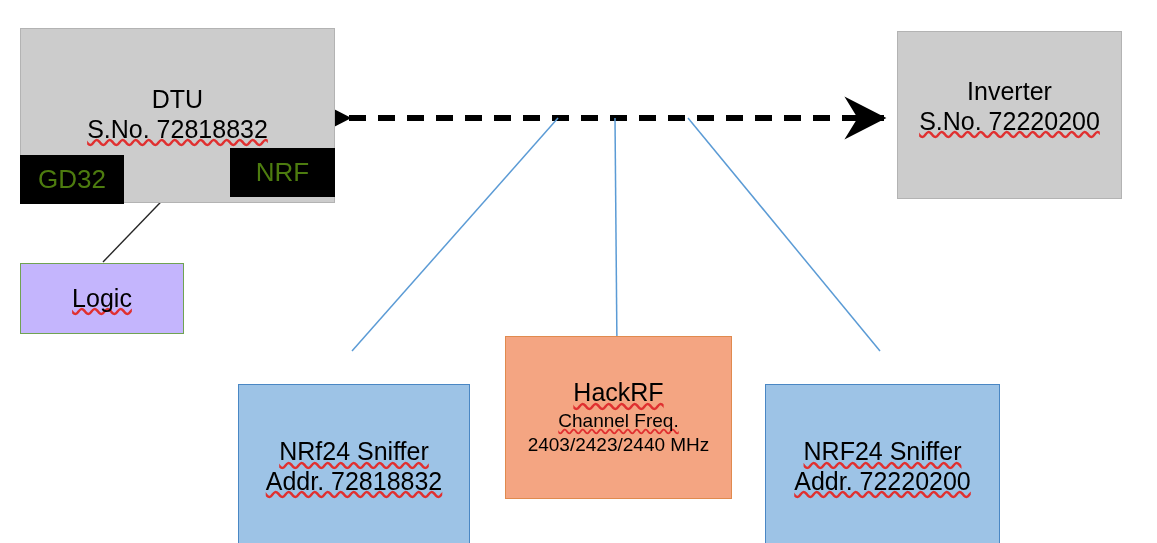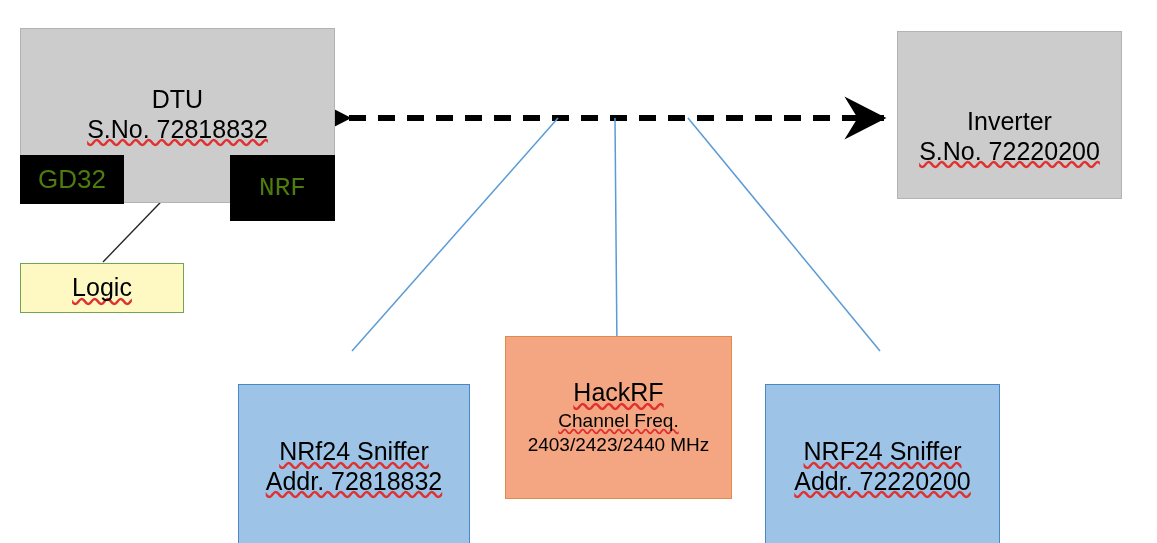--- a/index.html
+++ b/index.html
@@ -33,37 +33,37 @@
   }
   #dtu-box {
     left: 20px; top: 28px; width: 315px; height: 175px;
     justify-content: flex-start;
     padding-top: 56px;
     font-size: 25px;
   }
   #inverter-box {
     left: 897px; top: 31px; width: 225px; height: 168px;
     justify-content: flex-start;
-    padding-top: 75px;
+    padding-top: 45px;
     font-size: 25px;
   }
   
   .chip-box {
     background: #000000;
     color: #4d7c0f;
     font-size: 26px;
     border: none;
   }
   #gd32-box { left: 20px; top: 155px; width: 104px; height: 49px; }
-  #nrf-box  { left: 230px; top: 155px; width: 105px; height: 66px; font-family: Liberation Mono, monospace; }
+  #nrf-box  { left: 230px; top: 148px; width: 105px; height: 49px; }
 
   
   #logic-box {
-    left: 20px; top: 263px; width: 164px; height: 50px;
-    background: #fef9c3;
+    left: 20px; top: 263px; width: 164px; height: 71px;
+    background: #c4b5fd;
     border: 1px solid #70a352;
     font-size: 25px;
   }
   
   .blue-box {
     background: #9dc3e6;
     border: 1px solid #4a87c4;
     margin-top: 32px;
   }
   .orange-box {

